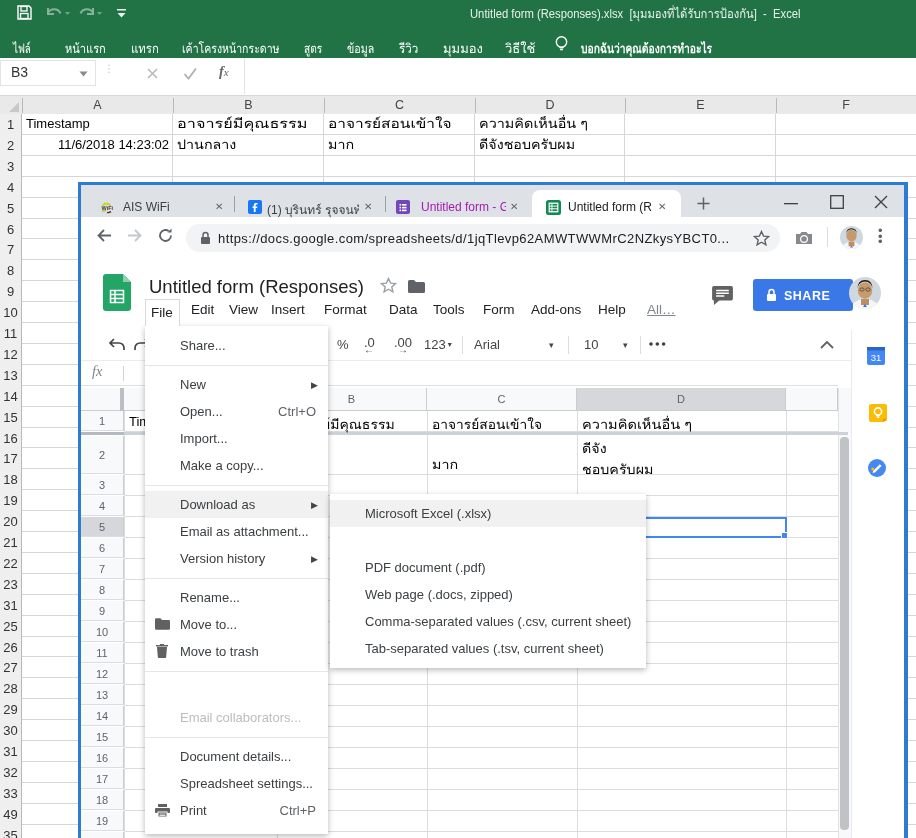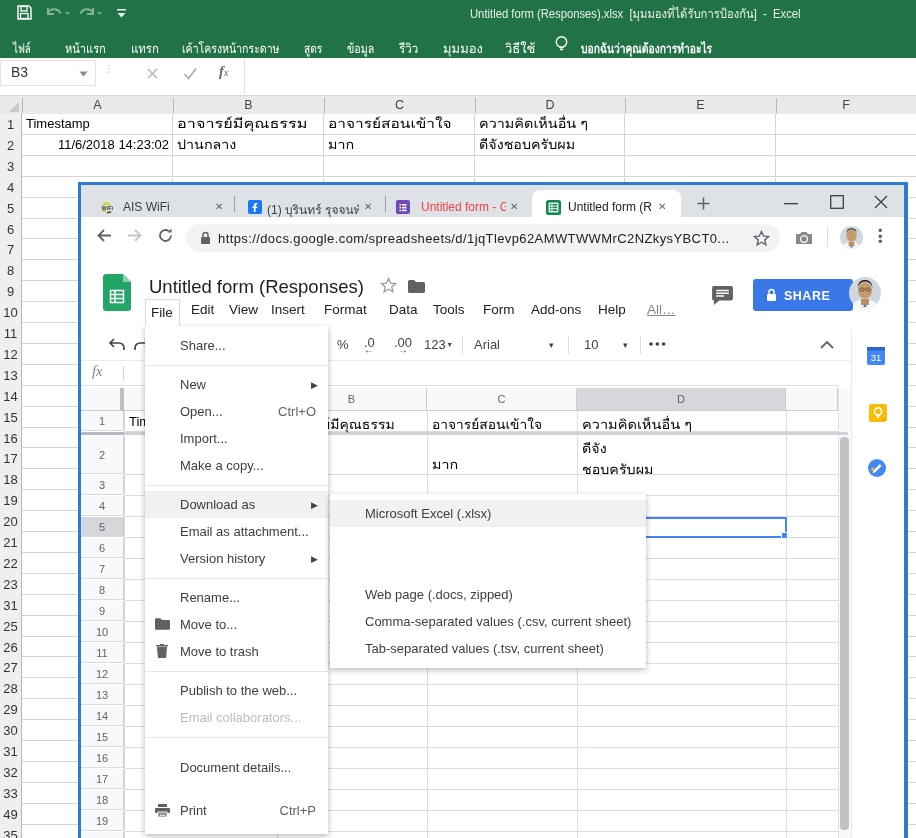--- a/index.html
+++ b/index.html
@@ -221,21 +221,21 @@
     <svg width="14" height="14" viewBox="0 0 14 14">
         <rect width="14" height="14" rx="2" fill="#7248b9"></rect>
         <rect x="3.5" y="4" width="1.6" height="1.6" fill="#fff"></rect>
         <rect x="6" y="4" width="4.5" height="1.6" fill="#fff"></rect>
         <rect x="3.5" y="6.8" width="1.6" height="1.6" fill="#fff"></rect>
         <rect x="6" y="6.8" width="4.5" height="1.6" fill="#fff"></rect>
         <rect x="3.5" y="9.6" width="1.6" height="1.6" fill="#fff"></rect>
         <rect x="6" y="9.6" width="4.5" height="1.6" fill="#fff"></rect>
       </svg>
   </div>
-  <div class="abs tabtxt nw" style="left:421px;top:200px;color:#ef4444;width:85px;overflow:hidden">Untitled form - G</div>
+  <div class="abs tabtxt nw" style="left:421px;top:200px;color:#a21caf;width:85px;overflow:hidden">Untitled form - G</div>
   <div class="abs xmark" style="left:510px;top:201px">✕</div>
   <div class="abs" id="activetab"></div>
   <div class="abs tabtxt" style="left:546px;top:200px;z-index:6">
     <svg width="15" height="15" viewBox="0 0 15 15">
         <rect width="15" height="15" rx="2.5" fill="#108a50"></rect>
         <rect x="2.6" y="2.6" width="9.8" height="9.8" fill="#fff"></rect>
         <g fill="#108a50">
           <rect x="3.8" y="3.9" width="1.7" height="1.7"></rect>
           <rect x="6.4" y="3.9" width="4.8" height="1.7"></rect>
           <rect x="3.8" y="6.6" width="1.7" height="1.7"></rect>
@@ -520,44 +520,47 @@
       </div>
       <div class="fmi" style="top:311.5px;">
         <svg style="position:absolute;left:11px;top:6px" width="12" height="14" viewBox="0 0 12 14">
           <path d="M1 3 h10 l-.8 10 a1 1 0 0 1 -1 1 H2.8 a1 1 0 0 1 -1-1z" fill="#616161"></path>
           <rect x="0" y="1" width="12" height="1.5" fill="#616161"></rect>
           <rect x="4" y="0" width="4" height="1.5" fill="#616161"></rect>
         </svg>
         <span class="lbl" style="">Move to trash</span>
       </div>
       <div class="fmsep" style="top:344.5px"></div>
-      <div class="fmi" style="top:350.5px;">
-        <span class="lbl" style="">Publish to the web...</span>
-      </div>
       <div class="fmi" style="top:377.5px;">
         <span class="lbl" style="color:#b9bdc1;">Email collaborators...</span>
       </div>
       <div class="fmsep" style="top:410.5px"></div>
-      <div class="fmi" style="top:416.5px;margin-top:11px;">
+      <div class="fmi" style="top:416.5px;">
         <span class="lbl" style="">Document details...</span>
+      </div>
+      <div class="fmi" style="top:443.5px;">
+        <span class="lbl" style="">Spreadsheet settings...</span>
       </div>
       <div class="fmi" style="top:470.5px;">
         <svg style="position:absolute;left:10px;top:7px" width="15" height="13" viewBox="0 0 15 13">
           <rect x="3" y="0" width="9" height="3" fill="#616161"></rect>
           <rect x="0" y="4" width="15" height="5" rx="1" fill="#616161"></rect>
           <rect x="3" y="8" width="9" height="5" fill="#616161" stroke="#fff" stroke-width="1"></rect>
           <path d="M4.5 10 h6 M4.5 11.5 h6" stroke="#fff" stroke-width="0.8"></path>
         </svg>
         <span class="lbl" style="">Print</span>
         <span class="sc">Ctrl+P</span>
       </div>
     </div>
   <div class="abs" id="submenu">
       <div class="smi" style="top:6px;background:#f1f1f1;">
         <span>Microsoft Excel (.xlsx)</span>
+      </div>
+      <div class="smi" style="top:60px;">
+        <span>PDF document (.pdf)</span>
       </div>
       <div class="smi" style="top:87px;">
         <span>Web page (.docs, zipped)</span>
       </div>
       <div class="smi" style="top:114px;">
         <span>Comma-separated values (.csv, current sheet)</span>
       </div>
       <div class="smi" style="top:141px;">
         <span>Tab-separated values (.tsv, current sheet)</span>
       </div>

